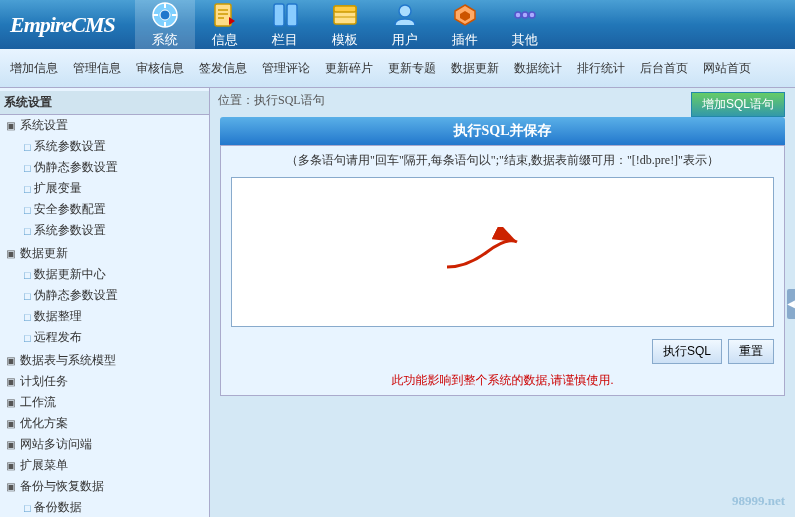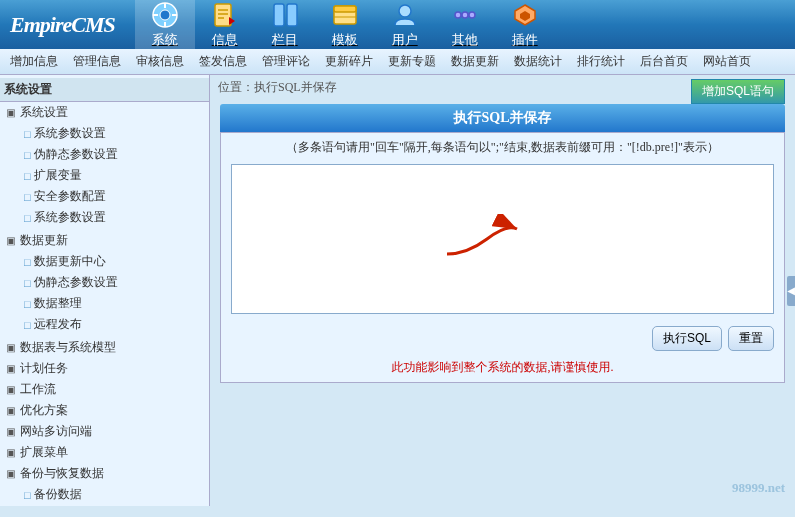--- a/index.html
+++ b/index.html
@@ -2,28 +2,28 @@
 <html><head>
   <meta charset="utf-8">
   <style>
     * { margin: 0; padding: 0; box-sizing: border-box; }
     body { width: 795px; height: 517px; overflow: hidden; font-family: SimSun, '宋体', serif; font-size: 12px; background: #d4e8f5; }
 
     
     #header { height: 49px; background: linear-gradient(180deg, #4a9fd4 0%, #2277b8 50%, #1a5fa0 100%); display: flex; align-items: center; position: relative; }
     #logo { color: #fff; font-size: 22px; font-weight: bold; padding: 0 10px; font-style: italic; letter-spacing: -1px; }
     #logo span { color: #fff; }
-    #nav-icons { display: flex; align-items: center; height: 100%; margin-left: 10px; text-decoration: underline; }
+    #nav-icons { display: flex; align-items: center; height: 100%; margin-left: 10px; }
     .nav-item { display: flex; flex-direction: column; align-items: center; justify-content: center; padding: 0 14px; height: 100%; cursor: pointer; color: #fff; font-size: 13px; }
     .nav-item.active { background: rgba(255,255,255,0.2); }
     .nav-icon { width: 32px; height: 32px; margin-bottom: 2px; display: flex; align-items: center; justify-content: center; }
     .nav-icon svg { width: 28px; height: 28px; }
 
     
-    #toolbar { height: 26px; background: linear-gradient(180deg, #e8f4ff 0%, #cce4f7 100%); display: flex; align-items: center; padding: 0 5px; border-bottom: 1px solid #aac; gap: 5px; flex-wrap: wrap; }
+    #toolbar { height: 39px; background: linear-gradient(180deg, #e8f4ff 0%, #cce4f7 100%); display: flex; align-items: center; padding: 0 5px; border-bottom: 1px solid #aac; gap: 5px; flex-wrap: wrap; }
     .toolbar-btn { font-size: 12px; color: #333; padding: 1px 5px; cursor: pointer; white-space: nowrap; }
 
     
     #main { display: flex; height: calc(517px - 60px - 26px); }
 
     
     #sidebar { width: 210px; background: #e8f4ff; border-right: 1px solid #aac; overflow-y: auto; flex-shrink: 0; padding: 3px 0; }
     .sidebar-section { margin-bottom: 2px; }
     .sidebar-group { display: flex; align-items: center; padding: 2px 4px; cursor: pointer; font-size: 12px; color: #333; }
     .sidebar-group .expand-icon { width: 14px; height: 14px; display: inline-flex; align-items: center; justify-content: center; margin-right: 2px; color: #555; font-size: 10px; }
@@ -41,21 +41,21 @@
     #sql-panel { margin: 4px 10px; background: transparent; }
     #sql-panel-header { background: linear-gradient(180deg, #5ab0e8 0%, #2277cc 100%); color: #fff; text-align: center; padding: 5px 10px; font-size: 14px; font-weight: bold; border-radius: 3px 3px 0 0; }
     #sql-panel-body { background: #e8f4ff; border: 1px solid #aac; padding: 6px 10px; }
     #sql-hint { font-size: 12px; color: #333; text-align: center; margin-bottom: 8px; }
     #sql-textarea-wrap { position: relative; margin-bottom: 8px; }
     #sql-textarea { width: 100%; height: 150px; border: 1px solid #88aacc; resize: none; font-size: 12px; font-family: SimSun, serif; padding: 4px; background: #fff; }
     #sql-arrow { position: absolute; top: 50%; left: 38%; transform: translateY(-50%); pointer-events: none; }
     #sql-buttons-row { display: flex; justify-content: flex-end; gap: 6px; margin-bottom: 8px; }
     #sql-save-row { display: flex; align-items: center; gap: 6px; justify-content: center; margin-bottom: 4px; }
     #sql-footer { text-align: center; color: #c00; font-size: 12px; }
-    .action-btn { background: linear-gradient(180deg, #f0f8ff 0%, #cce0f5 100%); border: 1px solid #88aacc; padding: 3px 10px; cursor: pointer; font-size: 12px; border-radius: 5px; }
+    .action-btn { background: linear-gradient(180deg, #f0f8ff 0%, #cce0f5 100%); border: 1px solid #88aacc; padding: 3px 10px; cursor: pointer; font-size: 12px; border-radius: 0; }
     #sql-name-input { border: 1px solid #88aacc; padding: 2px 5px; width: 140px; font-size: 12px; }
 
     
     #add-sql-btn { position: absolute; top: 4px; right: 10px; background: linear-gradient(180deg, #66cc66 0%, #3399aa 100%); color: #fff; border: 1px solid #2288aa; padding: 3px 10px; cursor: pointer; font-size: 12px; border-radius: 0; }
 
     
     #sidebar-toggle { position: absolute; right: 0; top: 50%; transform: translateY(-50%); width: 8px; height: 30px; background: #88aacc; cursor: pointer; border-radius: 2px 0 0 2px; display: flex; align-items: center; justify-content: center; color: #fff; font-size: 10px; }
 
     
     #watermark { position: absolute; bottom: 10px; right: 10px; color: rgba(100,160,200,0.5); font-size: 13px; font-weight: bold; }
@@ -125,36 +125,36 @@
           <circle cx="14" cy="10" r="6" fill="#aaddff" stroke="#2277cc" stroke-width="1.5"></circle>
           <path d="M4 24 Q4 18 14 18 Q24 18 24 24" fill="#aaddff" stroke="#2277cc" stroke-width="1.5"></path>
         </svg>
       </div>
       <span>用户</span>
     </div>
 
     <div class="nav-item">
       <div class="nav-icon">
         <svg viewBox="0 0 28 28" fill="none">
+          <path d="M14 4 L24 10 L24 18 L14 24 L4 18 L4 10 Z" fill="#ffaa66" stroke="#cc5500" stroke-width="1.5"></path>
+          <path d="M14 10 L19 13 L19 17 L14 20 L9 17 L9 13 Z" fill="#cc5500"></path>
+        </svg>
+      </div>
+      <span>插件</span>
+    </div>
+
+    <div class="nav-item">
+      <div class="nav-icon">
+        <svg viewBox="0 0 28 28" fill="none">
           <circle cx="7" cy="14" r="3" fill="#aaaaff" stroke="#5555cc" stroke-width="1.5"></circle>
           <circle cx="14" cy="14" r="3" fill="#aaaaff" stroke="#5555cc" stroke-width="1.5"></circle>
           <circle cx="21" cy="14" r="3" fill="#aaaaff" stroke="#5555cc" stroke-width="1.5"></circle>
         </svg>
       </div>
       <span>其他</span>
-    </div>
-
-    <div class="nav-item">
-      <div class="nav-icon">
-        <svg viewBox="0 0 28 28" fill="none">
-          <path d="M14 4 L24 10 L24 18 L14 24 L4 18 L4 10 Z" fill="#ffaa66" stroke="#cc5500" stroke-width="1.5"></path>
-          <path d="M14 10 L19 13 L19 17 L14 20 L9 17 L9 13 Z" fill="#cc5500"></path>
-        </svg>
-      </div>
-      <span>插件</span>
     </div>
   </div>
 </div>
 
 <div id="toolbar">
   <span class="toolbar-btn">增加信息</span>
   <span class="toolbar-btn">管理信息</span>
   <span class="toolbar-btn">审核信息</span>
   <span class="toolbar-btn">签发信息</span>
   <span class="toolbar-btn">管理评论</span>
@@ -256,21 +256,21 @@
           <span class="doc-icon">□</span>
           <span>备份数据</span>
         </div>
       <div class="sidebar-item"></div>
 
     </div>
   </div>
 
   <div id="content">
     <div id="breadcrumb-bar">
-      <span>位置：执行SQL并保存</span>
+      <span>位置：执行SQL语句</span>
     </div>
     <button id="add-sql-btn">增加SQL语句</button>
 
     <div id="sql-panel">
       <div id="sql-panel-header">
         <span>执行SQL并保存</span>
       </div>
       <div id="sql-panel-body">
         <div id="sql-hint">
           <span>（多条语句请用"回车"隔开,每条语句以";"结束,数据表前缀可用："[!db.pre!]"表示）</span>

